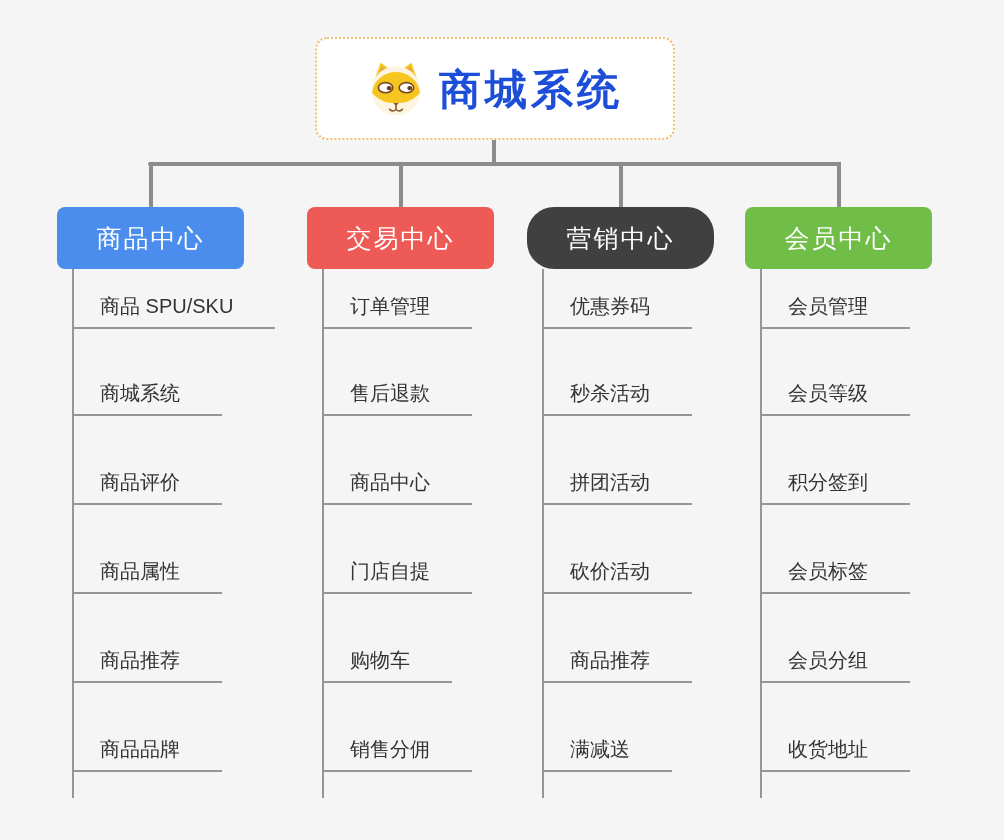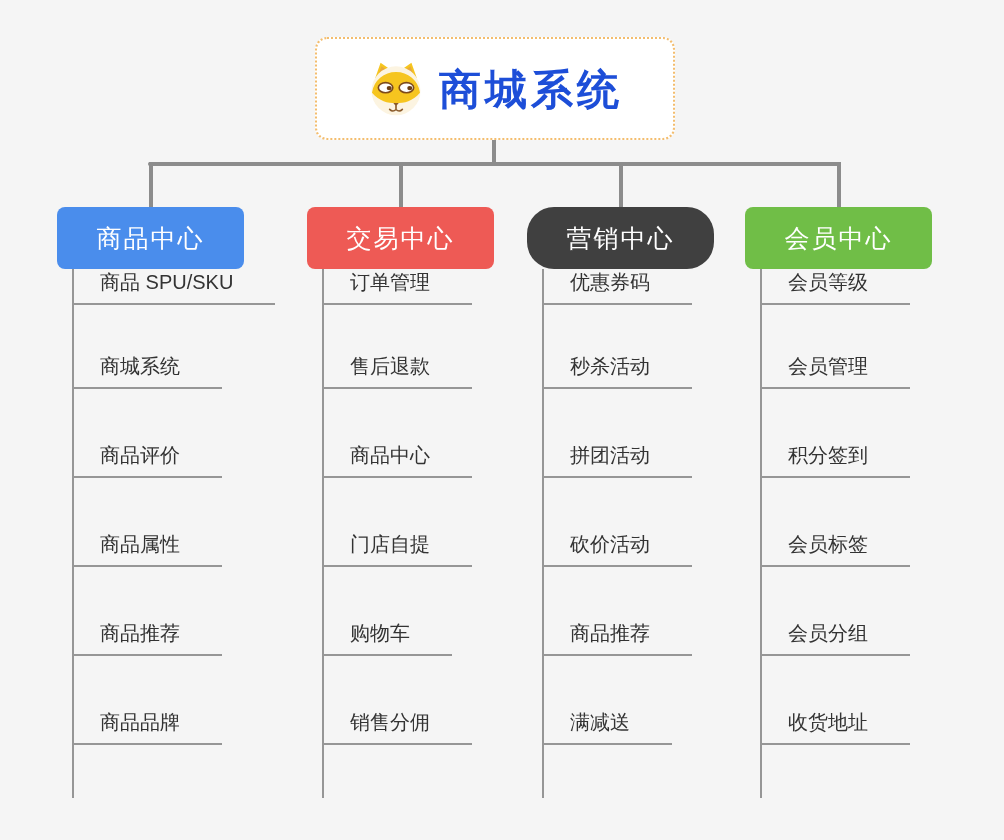--- a/index.html
+++ b/index.html
@@ -72,21 +72,21 @@
     content: "";
     position: absolute;
     left: 15px; top: 0;
     width: 2px; height: 529px;
     background: #969696;
   }
   .child {
     height: 89px;
     margin-left: 15px;
     display: flex;
-    align-items: flex-start;
+    align-items: center;
   }
   .child:first-child { height: 84px; }
   .child-label {
     display: inline-block;
     white-space: nowrap;
     border-bottom: 2px solid #969696;
     padding: 0 42px 7px 28px;
     font-size: 20px;
     color: #333333;
     cursor: default;
@@ -191,26 +191,26 @@
       <div class="child">
           <span class="child-label">满减送</span>
         </div>
     </div>
   </div>
 
   <div class="branch-column col-3">
     <div class="branch-box" style="background: rgb(112, 190, 71);">会员中心</div>
     <div class="children">
       <div class="child">
+          <span class="child-label">会员管理</span>
+        </div>
+      <div class="child">
           <span class="child-label">会员等级</span>
         </div>
       <div class="child">
-          <span class="child-label">会员管理</span>
-        </div>
-      <div class="child">
           <span class="child-label">积分签到</span>
         </div>
       <div class="child">
           <span class="child-label">会员标签</span>
         </div>
       <div class="child">
           <span class="child-label">会员分组</span>
         </div>
       <div class="child">
           <span class="child-label">收货地址</span>

